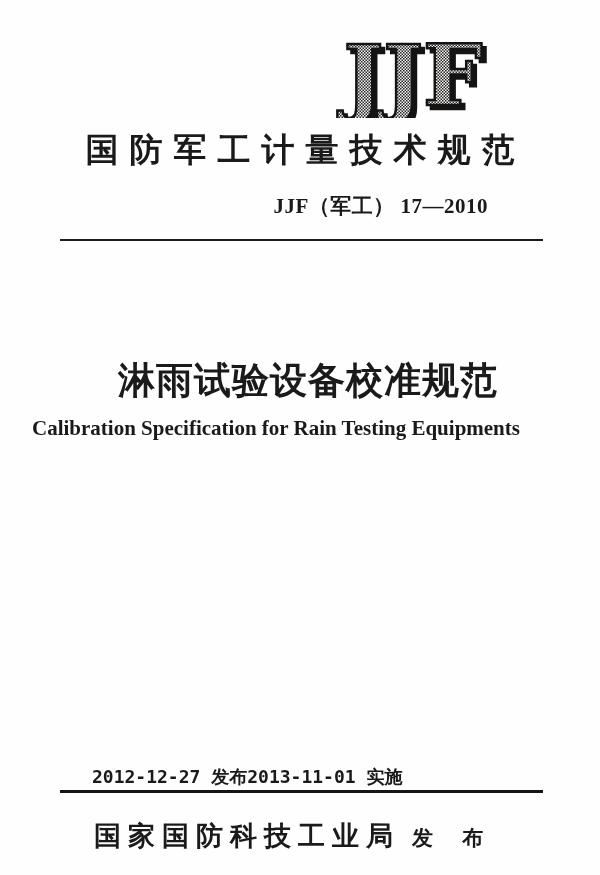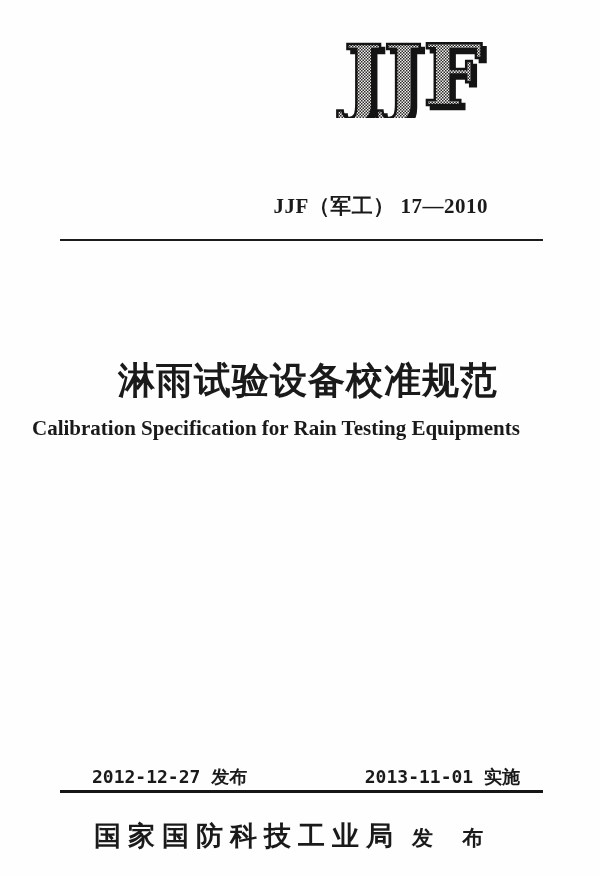--- a/index.html
+++ b/index.html
@@ -41,21 +41,21 @@
   }
   .title-en {
     position:absolute; top:416px; left:0; width:552px;
     text-align:center;
     font-size:21px; font-weight:bold;
     font-family:"Liberation Serif", serif;
     white-space:nowrap;
   }
   .dates {
     position:absolute; top:765px; left:92px; width:428px;
-    display:flex; justify-content:space-between;
+    display:flex; 
     font-size:18px; font-weight:bold;
     font-family:"DejaVu Sans Mono", monospace;
     white-space:nowrap;
   }
   .rule-bottom {
     position:absolute; top:790px; left:60px; width:483px; height:3px;
     background:#161616;
   }
   .publisher-row {
     position:absolute; top:818px; left:0; width:589px;
@@ -81,20 +81,21 @@
       <pattern id="halftone" width="3" height="3" patternUnits="userSpaceOnUse">
         <rect width="3" height="3" fill="#f2f0ee"></rect>
         <rect x="0" y="0" width="1.5" height="1.5" fill="#2b2b2b"></rect>
         <rect x="1.5" y="1.5" width="1.5" height="1.5" fill="#2b2b2b"></rect>
       </pattern>
     </defs>
     <text x="89" y="69" text-anchor="middle" font-family="DejaVu Serif, Liberation Serif, serif" font-size="84" font-weight="bold" fill="#141414" stroke="#141414" stroke-width="2.5">JJF</text>
     <text x="85" y="65" text-anchor="middle" font-family="DejaVu Serif, Liberation Serif, serif" font-size="84" font-weight="bold" fill="url(#halftone)" stroke="#141414" stroke-width="2.5">JJF</text>
   </svg>
 
+  <div class="heading">国防军工计量技术规范</div>
 
   <div class="spec-number">JJF（军工） 17—2010</div>
 
   <div class="rule-top"></div>
 
   <div class="title-cn">淋雨试验设备校准规范</div>
 
   <div class="title-en">Calibration Specification for Rain Testing Equipments</div>
 
   <div class="dates">

